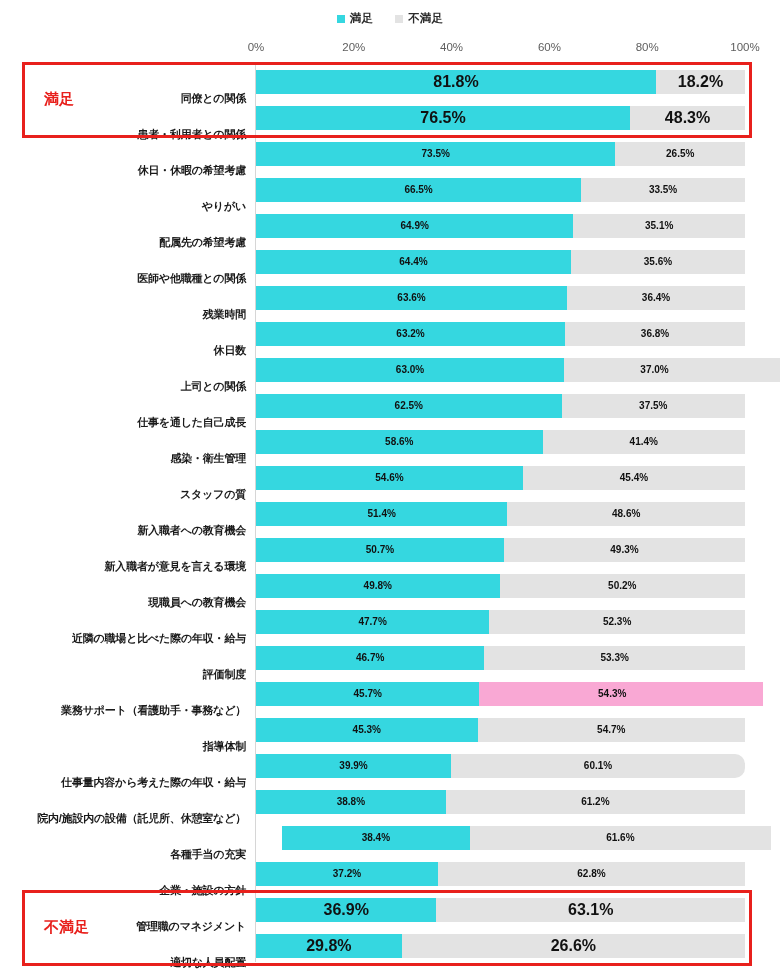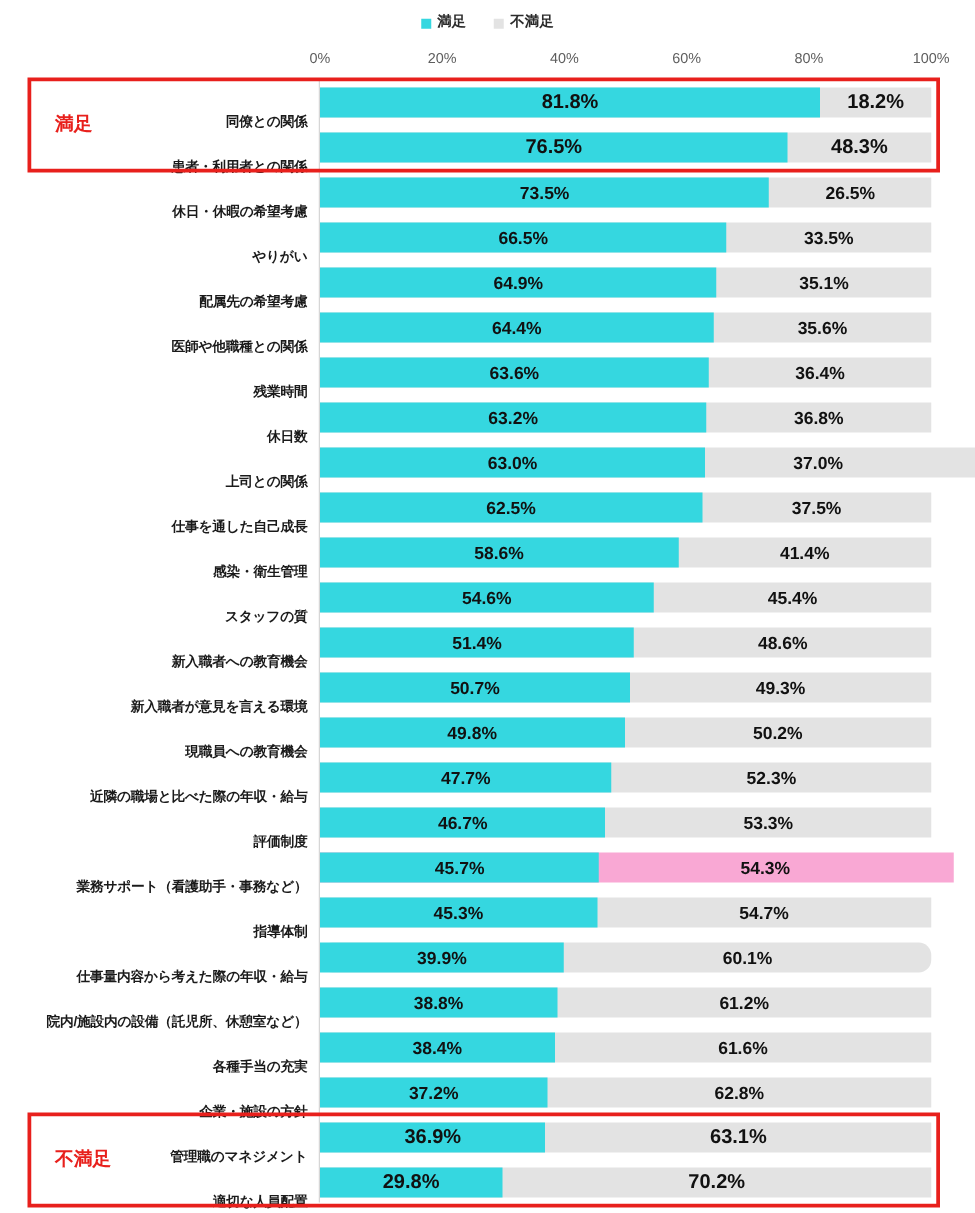--- a/index.html
+++ b/index.html
@@ -107,21 +107,21 @@
     left: 0;
     top: 0;
     height: 24px;
     background: #35d7e0;
   }
   .bar-value {
     position: absolute;
     top: 0;
     height: 24px;
     line-height: 24px;
-    font-size: 14px;
+    font-size: 10px;
     font-weight: bold;
     color: #111111;
     transform: translateX(-50%);
     white-space: nowrap;
   }
   .bar-value.big {
     font-size: 16px;
   }
 
   
@@ -342,21 +342,21 @@
       <div class="row">
         <div class="row-label">院内/施設内の設備（託児所、休憩室など）</div>
         <div class="bar-track" style="background: rgb(227, 227, 227);">
           <div class="bar-fill" style="width: 189.732px; background: rgb(53, 215, 224);"></div>
           <div class="bar-value" style="left: 94.866px;">38.8%</div>
           <div class="bar-value" style="left: 339.366px;">61.2%</div>
         </div>
       </div>
       <div class="row">
         <div class="row-label">各種手当の充実</div>
-        <div class="bar-track" style="background: rgb(227, 227, 227);">
+        <div class="bar-track" style="background: rgb(227, 227, 227); margin-left: 26px;">
           <div class="bar-fill" style="width: 187.776px; background: rgb(53, 215, 224);"></div>
           <div class="bar-value" style="left: 93.888px;">38.4%</div>
           <div class="bar-value" style="left: 338.388px;">61.6%</div>
         </div>
       </div>
       <div class="row">
         <div class="row-label">企業・施設の方針</div>
         <div class="bar-track" style="background: rgb(227, 227, 227);">
           <div class="bar-fill" style="width: 181.908px; background: rgb(53, 215, 224);"></div>
           <div class="bar-value" style="left: 90.954px;">37.2%</div>
@@ -369,21 +369,21 @@
           <div class="bar-fill" style="width: 180.441px; background: rgb(53, 215, 224);"></div>
           <div class="bar-value big" style="left: 90.2205px;">36.9%</div>
           <div class="bar-value big" style="left: 334.721px;">63.1%</div>
         </div>
       </div>
       <div class="row">
         <div class="row-label">適切な人員配置</div>
         <div class="bar-track" style="background: rgb(227, 227, 227);">
           <div class="bar-fill" style="width: 145.722px; background: rgb(53, 215, 224);"></div>
           <div class="bar-value big" style="left: 72.861px;">29.8%</div>
-          <div class="bar-value big" style="left: 317.361px;">70.2%</div>
+          <div class="bar-value big" style="left: 317.361px;">26.6%</div>
         </div>
       </div>
     </div>
 
   <div id="highlight-layer">
       <div class="highlight-box" style="top: 62px; height: 76px;"></div>
       <div class="highlight-label" style="left: 44px; top: 90px;">満足</div>
       <div class="highlight-box" style="top: 890px; height: 76px;"></div>
       <div class="highlight-label" style="left: 44px; top: 918px;">不満足</div>
     </div>

